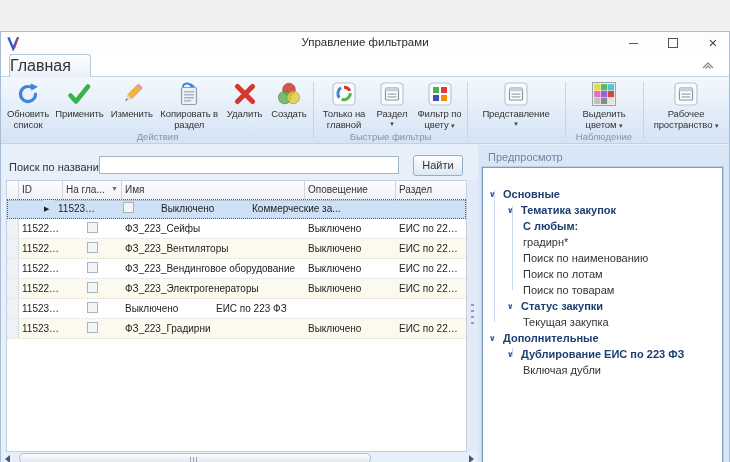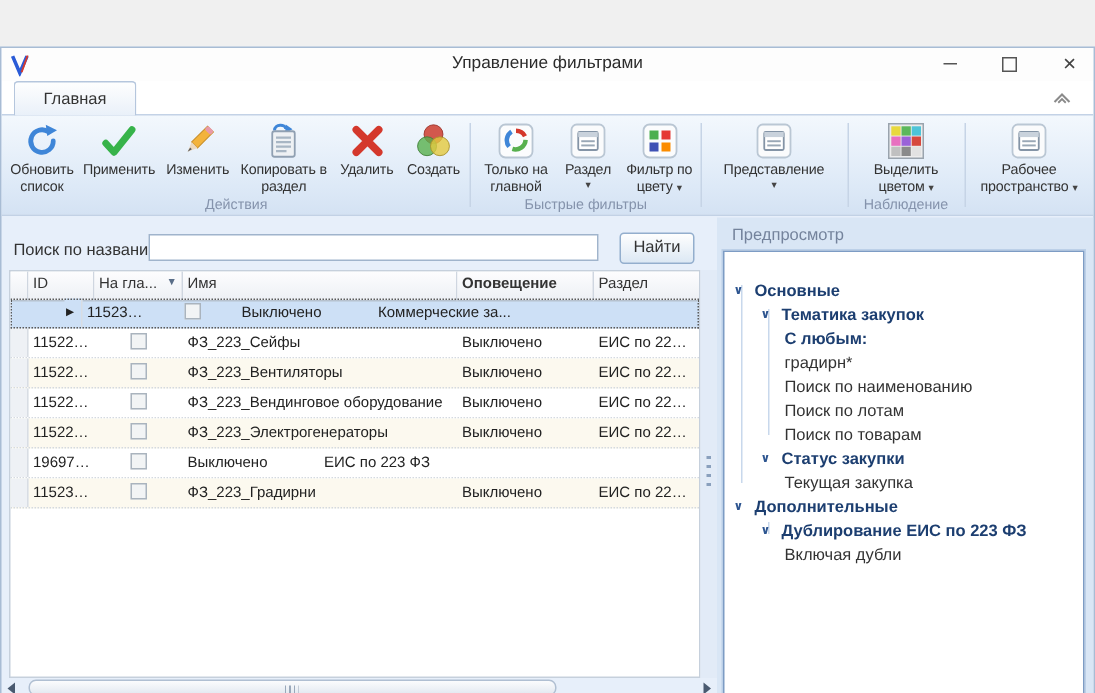--- a/index.html
+++ b/index.html
@@ -10,22 +10,22 @@
   .titlebar{position:absolute;left:0;top:0;right:0;height:22px;background:#fdfdfd;}
   .logo{position:absolute;left:5px;top:3px;width:16px;height:16px;}
   .wtitle{position:absolute;left:0;right:0;top:4px;text-align:center;font-size:11.5px;color:#2b2b2b;}
   .wc{position:absolute;top:2px;width:28px;height:18px;text-align:center;cursor:default;}
   .wc-min{left:618px;} .wc-max{left:658px;} .wc-close{left:698px;font-size:15px;line-height:17px;color:#444;}
   .minbar{display:inline-block;width:9px;height:1.5px;background:#555;margin-bottom:4px;}
   .maxbox{display:inline-block;width:8px;height:8px;border:1.4px solid #555;margin-top:4px;}
 
   
   .tabrow{position:absolute;left:0;top:22px;right:0;height:23px;background:#fff;}
-  .tab{position:absolute;left:8px;top:0;width:80px;height:22px;line-height:22px;text-align:center;
-       font-size:11px;color:#333;background:linear-gradient(#fefefe,#e9f0f9);
+  .tab{position:absolute;left:8px;top:0;width:80px;height:22px;line-height:22px;
+       font-size:16px;color:#333;background:linear-gradient(#fefefe,#e9f0f9);
        border:1px solid #b5c6dd;border-bottom:none;border-radius:3px 3px 0 0;z-index:3;}
   .collapse-btn{position:absolute;right:14px;top:6px;width:14px;height:10px;z-index:3;}
 
   
   .ribbon{position:absolute;left:0;top:44px;right:0;height:68px;box-sizing:border-box;
           background:linear-gradient(#f3f8fd,#dde9f7 72%,#d4e2f3);
           border-top:1px solid #c3d2e6;border-bottom:1px solid #c2d1e5;}
   .rgroup{position:absolute;top:0;height:100%;}
   .rbtns{display:flex;justify-content:space-between;align-items:flex-start;padding:4px 2px 0;}
   .rbtns.even{justify-content:space-evenly;}
@@ -50,21 +50,21 @@
   
   .grid{position:absolute;left:5px;top:148px;width:461px;height:272px;box-sizing:border-box;
         background:#fff;border:1px solid #c6d0dc;overflow:hidden;font-size:10px;color:#222;}
   .thead{display:flex;height:18px;}
   .hc{box-sizing:border-box;border-right:1px solid #cfd6e0;border-bottom:1px solid #b6c1ce;
       background:linear-gradient(#fdfdfe,#edf0f5);padding:3px 3px 16px;color:#333;white-space:nowrap;overflow:hidden;}
   .hm{width:12px;flex:0 0 12px;}
   .hid{width:44px;flex:0 0 44px;}
   .hchk{width:59px;flex:0 0 59px;display:flex;justify-content:space-between;}
   .hname{width:183px;flex:0 0 183px;}
-  .halert{width:91px;flex:0 0 91px;font-weight:bold;}
+  .halert{width:91px;flex:0 0 91px;}
   .hsection{flex:1 1 auto;border-right:none;}
   .fcaret{font-size:7px;color:#5a6e88;margin-top:1px;}
   .trow{display:flex;height:19px;border-bottom:1px dotted #d4d9e0;}
   .trow.alt{background:#fcf9ef;}
   .trow.sel{background:#cde0f6;outline:1px dotted #5a5a5a;outline-offset:-1px;padding-left:36px;}
   .tc{box-sizing:border-box;padding:4px 3px 0;white-space:nowrap;overflow:hidden;text-overflow:ellipsis;}
   .c-marker{width:12px;flex:0 0 12px;background:#eef1f5;border-right:1px solid #d8dde4;padding:3px 1px 0;}
   .trow.sel .c-marker{background:#cde0f6;}
   .marker-arrow{font-size:7px;color:#222;}
   .c-id{width:44px;flex:0 0 44px;}
@@ -381,21 +381,21 @@
           <div class="tc c-id">1152292</div>
           <div class="tc c-chk">
             <span class="chk"></span>
           </div>
           <div class="tc c-name">ФЗ_223_Электрогенераторы</div>
           <div class="tc c-alert">Выключено</div>
           <div class="tc c-section">ЕИС по 223 ФЗ</div>
         </div>
         <div class="trow">
           <div class="tc c-marker"></div>
-          <div class="tc c-id">1969735</div>
+          <div class="tc c-id">1152333</div>
           <div class="tc c-chk">
             <span class="chk"></span>
           </div>
           <div class="tc c-alert">Выключено</div>
           <div class="tc c-section">ЕИС по 223 ФЗ</div>
         </div>
         <div class="trow alt">
           <div class="tc c-marker"></div>
           <div class="tc c-id">1152337</div>
           <div class="tc c-chk">

